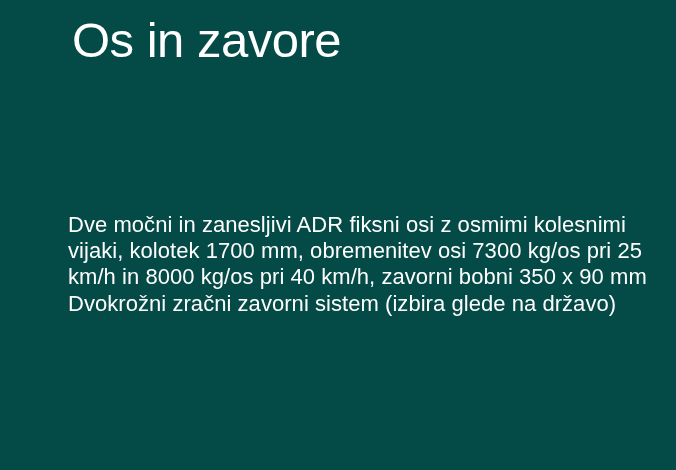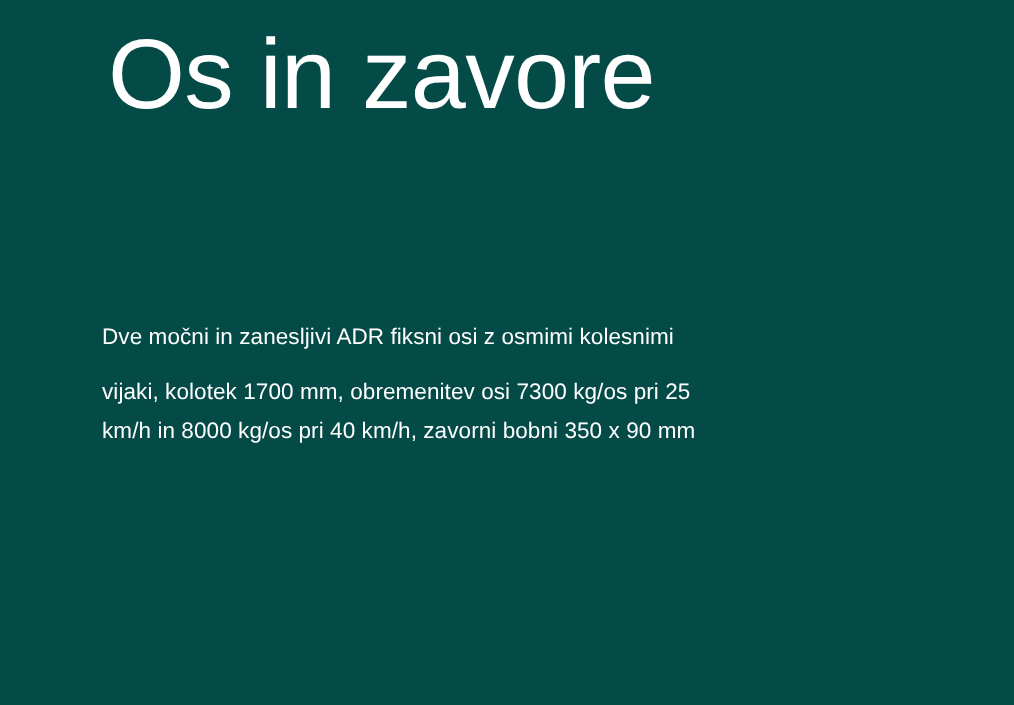--- a/index.html
+++ b/index.html
@@ -27,54 +27,55 @@
   .heading-block {
     position: absolute;
     left: 72px;
     top: 16px;
     right: 40px;
   }
 
   .heading {
     margin: 0;
     font-family: "Liberation Sans", "DejaVu Sans", sans-serif;
-    font-size: 66px;
+    font-size: 49px;
     font-weight: 400;
     line-height: 1.0;
     letter-spacing: -0.5px;
     color: #ffffff;
     white-space: nowrap;
   }
 
   .body-block {
     position: absolute;
     left: 68px;
     top: 212px;
     width: 530px;
   }
 
   .body-line {
     margin: 0;
     font-family: "Liberation Sans", "DejaVu Sans", sans-serif;
-    font-size: 15px;
+    font-size: 22px;
     font-weight: 400;
     line-height: 26.2px;
     letter-spacing: 0.05px;
     color: #ffffff;
     white-space: nowrap;
   }
 </style>
 </head>
 <body style="background: rgb(4, 74, 70);">
 
 <div class="slide" style="background: rgb(4, 74, 70);">
 
   <div class="heading-block">
     <h1 class="heading" style="color: rgb(255, 255, 255);">Os in zavore</h1>
   </div>
 
   <div class="body-block">
     <p class="body-line" style="color: rgb(255, 255, 255);">Dve močni in zanesljivi ADR fiksni osi z osmimi kolesnimi</p>
-    <p class="body-line" style="color: rgb(255, 255, 255); margin-top: 11px;">vijaki, kolotek 1700 mm, obremenitev osi 7300 kg/os pri 25</p>
+    <p class="body-line" style="color: rgb(255, 255, 255);">vijaki, kolotek 1700 mm, obremenitev osi 7300 kg/os pri 25</p>
     <p class="body-line" style="color: rgb(255, 255, 255);">km/h in 8000 kg/os pri 40 km/h, zavorni bobni 350 x 90 mm</p>
+    <p class="body-line" style="color: rgb(255, 255, 255);">Dvokrožni zračni zavorni sistem (izbira glede na državo)</p>
   </div>
 
 </div>
 
 </body></html>

